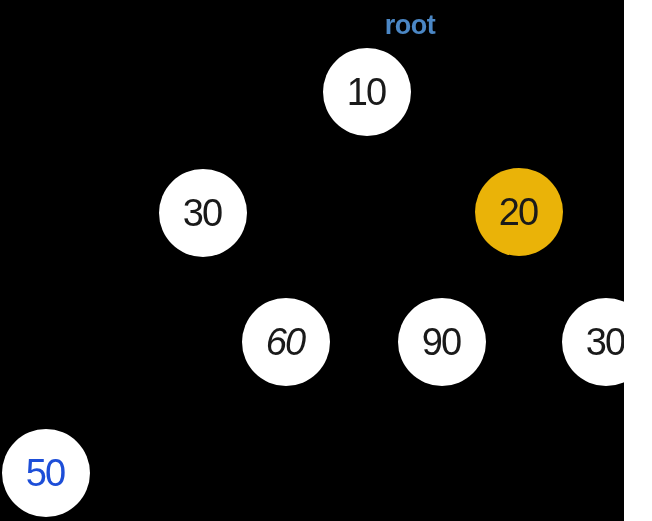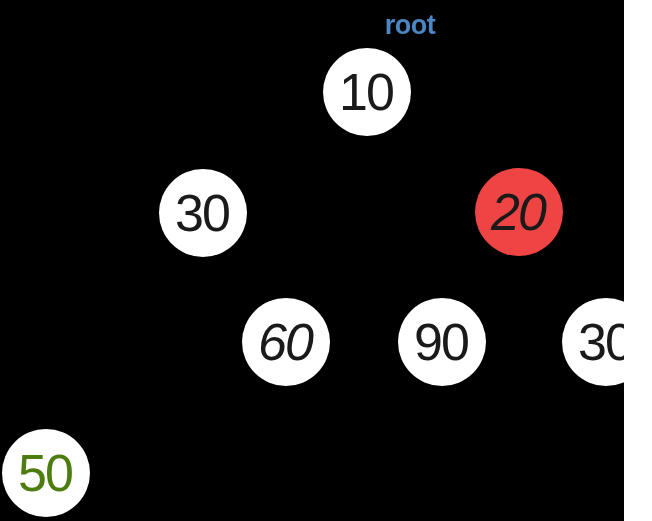--- a/index.html
+++ b/index.html
@@ -30,46 +30,46 @@
   }
   .tree-node {
     position: absolute;
     border-radius: 50%;
     display: flex;
     align-items: center;
     justify-content: center;
     box-sizing: border-box;
   }
   .node-value {
-    font-size: 52px;
+    font-size: 38px;
     letter-spacing: -2px;
     line-height: 1;
     padding-right: 2px; 
   }
 </style>
 </head>
 <body>
 
 <div class="canvas" style="background: rgb(0, 0, 0);">
   <div class="root-label" style="left: 410px; top: 12px; color: rgb(75, 135, 197);">root</div>
 
 <div class="tree-node" style="left: 323px; top: 48px; width: 88px; height: 88px; background: rgb(255, 255, 255);">
       <span class="node-value" style="color: rgb(26, 26, 26);">10</span>
     </div>
     <div class="tree-node" style="left: 159px; top: 169px; width: 88px; height: 88px; background: rgb(255, 255, 255);">
       <span class="node-value" style="color: rgb(26, 26, 26);">30</span>
     </div>
-    <div class="tree-node" style="left: 475px; top: 168px; width: 88px; height: 88px; background: #ef4444; font-style: italic;">
+    <div class="tree-node" style="left: 475px; top: 168px; width: 88px; height: 88px; background: #eab308;">
       <span class="node-value" style="color: rgb(26, 26, 26);">20</span>
     </div>
     <div class="tree-node" style="left: 242px; top: 298px; width: 88px; height: 88px; background: rgb(255, 255, 255);">
       <span class="node-value" style="color: rgb(26, 26, 26); font-style: italic;">60</span>
     </div>
     <div class="tree-node" style="left: 398px; top: 298px; width: 88px; height: 88px; background: rgb(255, 255, 255);">
       <span class="node-value" style="color: rgb(26, 26, 26);">90</span>
     </div>
     <div class="tree-node" style="left: 562px; top: 298px; width: 88px; height: 88px; background: rgb(255, 255, 255);">
       <span class="node-value" style="color: rgb(26, 26, 26);">30</span>
     </div>
     <div class="tree-node" style="left: 2px; top: 429px; width: 88px; height: 88px; background: rgb(255, 255, 255);">
-      <span class="node-value" style="color: #4d7c0f;">50</span>
+      <span class="node-value" style="color: #1d4ed8;">50</span>
     </div>
   </div>
 
 </body></html>

